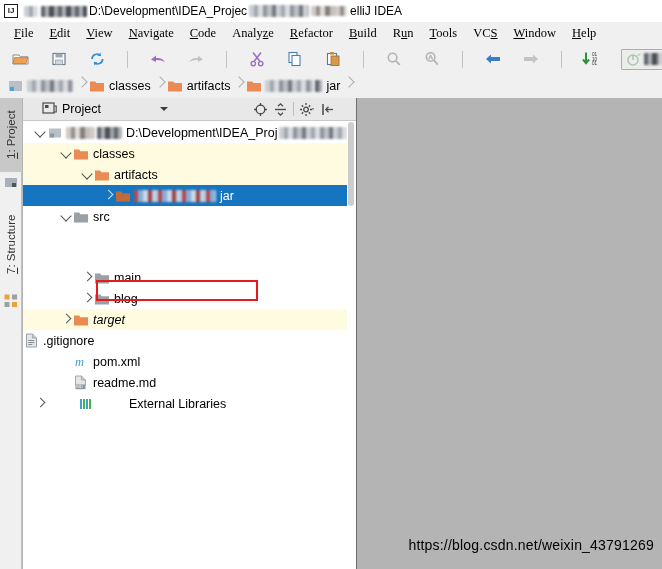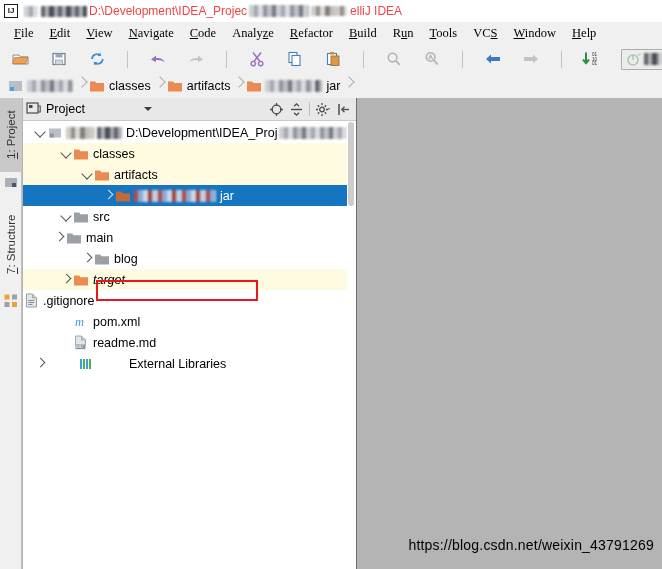--- a/index.html
+++ b/index.html
@@ -15,21 +15,21 @@
   .titlebar{
     height:22px;background:#ffffff;display:flex;align-items:center;
     padding:0 4px;box-sizing:border-box;
   }
   .ij-logo{
     width:14px;height:14px;margin-right:6px;flex:none;
     border:1.4px solid #1b1b1b;box-sizing:border-box;
     font-size:8px;line-height:11px;text-align:center;font-weight:bold;
     color:#1b1b1b;font-family:"Liberation Sans",sans-serif;
   }
-  .title-text{font-size:12px;color:#ef4444;white-space:nowrap;display:flex;align-items:center;}
+  .title-text{font-size:12px;color:#000000;white-space:nowrap;display:flex;align-items:center;}
   .blur{
     display:inline-block;vertical-align:middle;border-radius:1px;
     background:
       repeating-linear-gradient(90deg,
         #c9ccd1 0px,#c9ccd1 5px,
         #9fa4ab 5px,#9fa4ab 9px,
         #d8dade 9px,#d8dade 14px,
         #8b9099 14px,#8b9099 18px,
         #b9bdc3 18px,#b9bdc3 23px,
         #6f747c 23px,#6f747c 27px);
@@ -126,21 +126,21 @@
   .vtab.sel{background:#c8c8c8;}
   .vtab .vmn{text-decoration:underline;}
   .vicon{position:absolute;left:4px;width:14px;height:14px;}
 
   .panel{
     position:absolute;left:23px;top:0;width:334px;height:471px;
     background:#ffffff;border-right:1px solid #6e6e6e;box-sizing:border-box;
   }
   .panel-head{
     height:23px;background:#e8e8e8;border-bottom:1px solid #c9c9c9;
-    display:flex;align-items:center;padding:0 3px;box-sizing:border-box;
+    display:flex;align-items:center;padding:0 19px;box-sizing:border-box;
   }
   .panel-title{font-size:12.5px;color:#000;margin-left:5px;}
   .ph-actions{margin-left:auto;display:flex;align-items:center;}
   .pha{width:20px;height:20px;display:flex;align-items:center;justify-content:center;}
   .pha-sep{width:1px;height:14px;background:#bdbdbd;margin:0 3px;}
 
   .tree{position:absolute;left:0;top:24px;right:9px;bottom:0;background:#fff;overflow:hidden;}
   .row{
     height:21px;display:flex;align-items:center;box-sizing:border-box;
     white-space:nowrap;cursor:default;position:relative;
@@ -502,21 +502,21 @@
         <div class="row" style="padding-left:36px;">
           <span class="arrow down"></span>
           <span class="icn">
             <svg width="16" height="14" viewBox="0 0 16 14">
                 <path d="M1 2.6h5.2l1.2 1.6H15v8.2H1z" fill="#9aa0a6"></path>
               </svg>
           </span>
           <span class="rtext">src</span>
         </div>
 
-        <div class="row" style="padding-left:29px;">
+        <div class="row" style="padding-left:57px;margin-top:40px;">
           <span class="arrow right"></span>
           <span class="icn">
             <svg width="16" height="14" viewBox="0 0 16 14">
                 <path d="M1 2.6h5.2l1.2 1.6H15v8.2H1z" fill="#9aa0a6"></path>
               </svg>
           </span>
           <span class="rtext">main</span>
         </div>
 
         <div class="row" style="padding-left:57px;">

